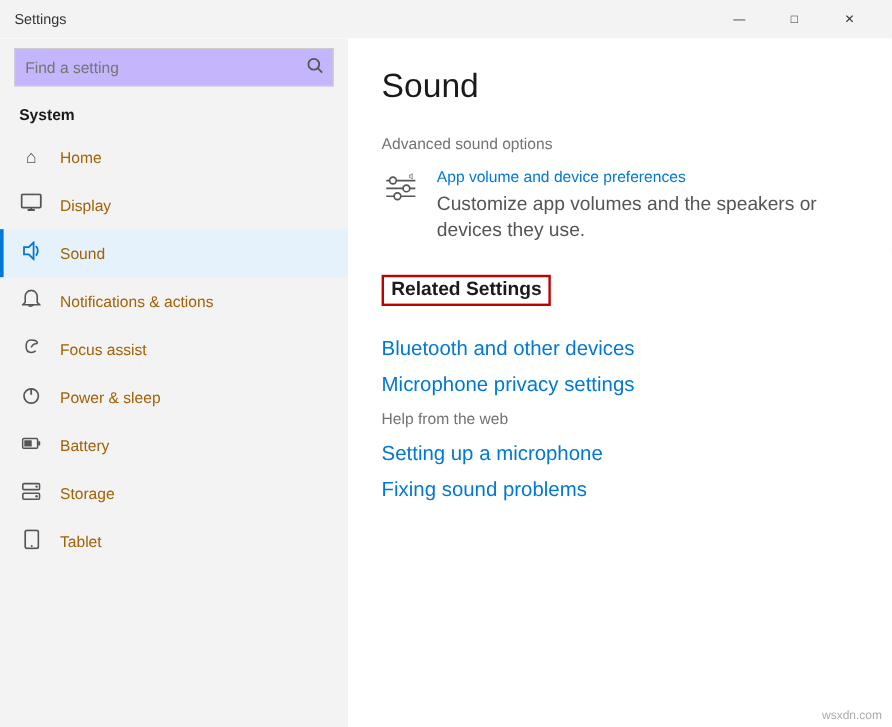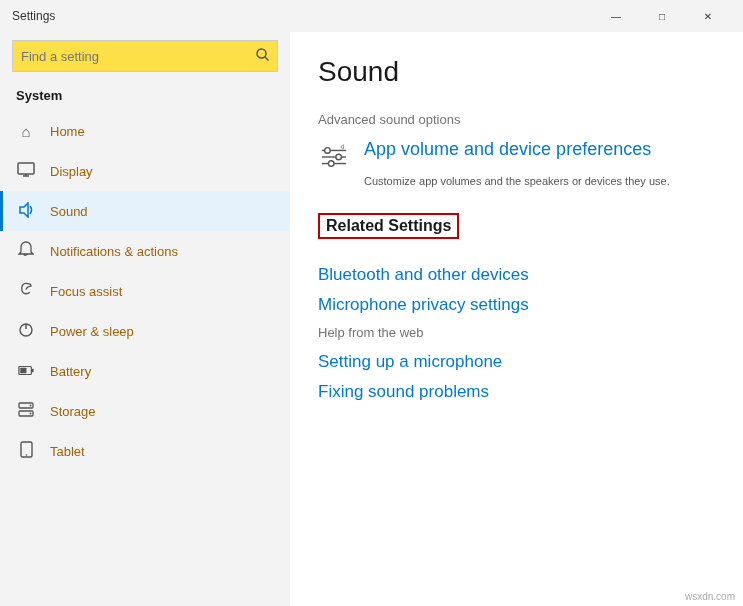--- a/index.html
+++ b/index.html
@@ -60,21 +60,21 @@
       display: flex;
       flex-direction: column;
       overflow-y: auto;
       padding-bottom: 10px;
     }
 
     .search-box {
       margin: 8px 12px 12px;
       display: flex;
       align-items: center;
-      background: #fde047;
+      background: #c4b5fd;
       border: 1px solid #ccc;
       height: 32px;
       padding: 0 8px;
     }
     .search-box input {
       border: none;
       outline: none;
       flex: 1;
       font-size: 13px;
       color: #333;
@@ -157,28 +157,28 @@
       width: 32px;
       height: 32px;
       flex-shrink: 0;
       display: flex;
       align-items: center;
       justify-content: center;
       margin-top: 2px;
     }
     .adv-text .adv-link {
       color: #0078d4;
-      font-size: 18px;
+      font-size: 13px;
       cursor: pointer;
       text-decoration: none;
     }
     .adv-text .adv-desc {
-      font-size: 11px;
+      font-size: 16px;
       color: #555;
-      margin-top: 14px;
+      margin-top: 3px;
       line-height: 1.4;
     }
 
     .related-settings-box {
       border: 2px solid #c00000;
       display: inline-block;
       padding: 2px 6px;
       margin-bottom: 12px;
     }
     .related-settings-title {

